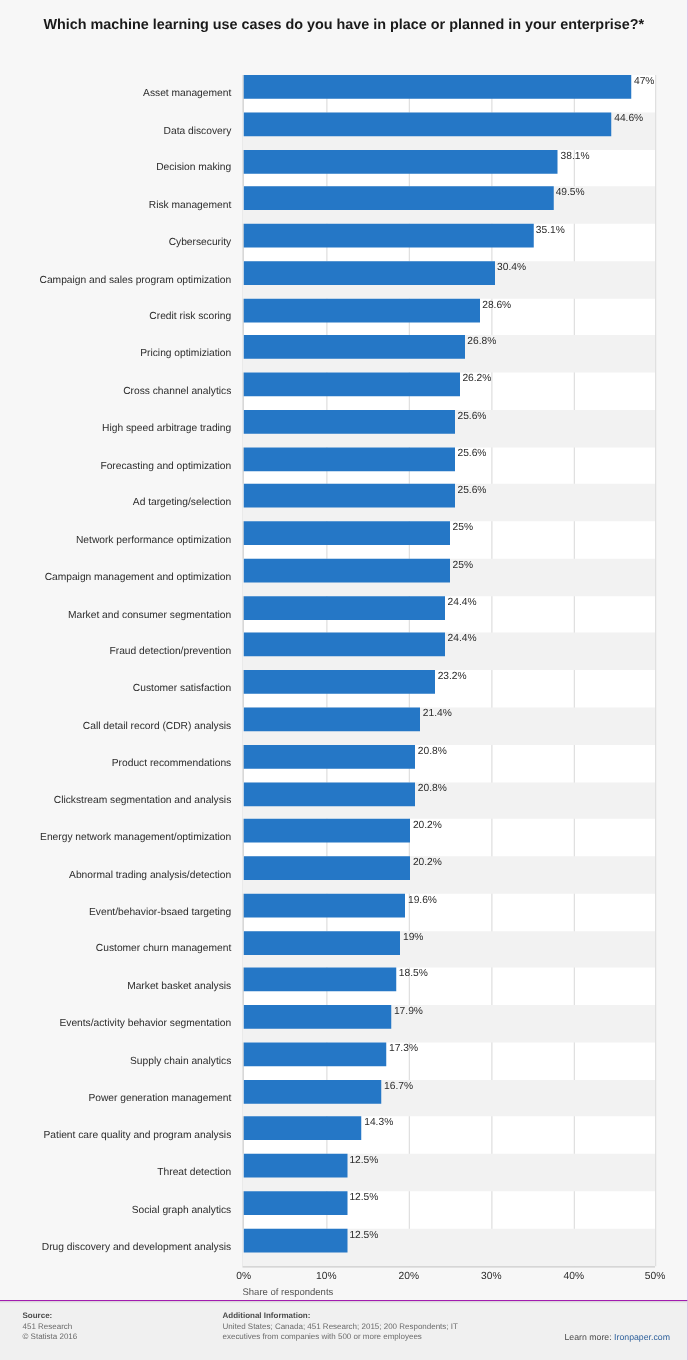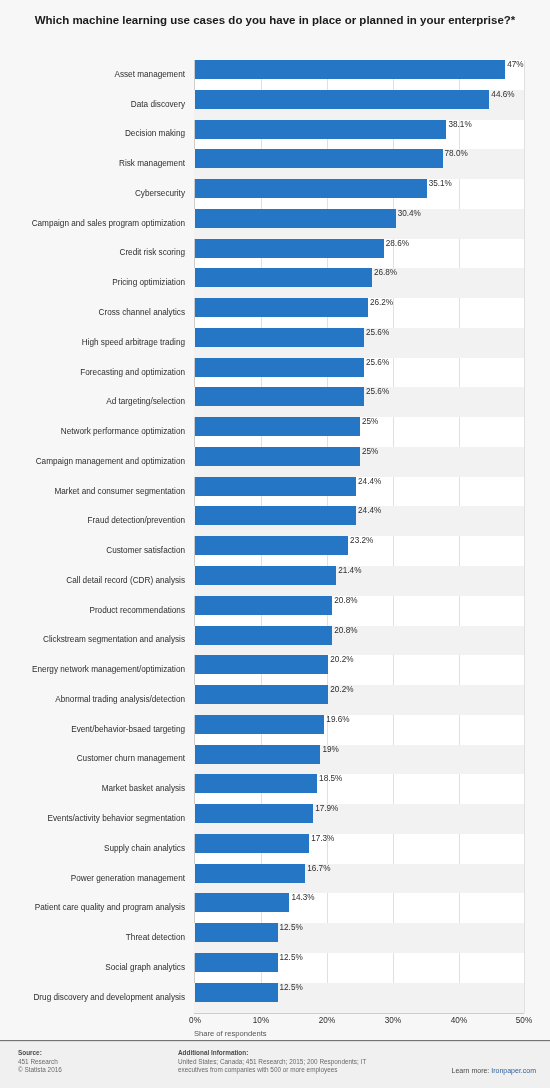--- a/index.html
+++ b/index.html
@@ -11,21 +11,21 @@
     height: 1088px;
     background: #ffffff;
     font-family: "Liberation Sans", sans-serif;
     color: #2d2d2d;
     overflow: hidden;
   }
   #page {
     position: relative;
     width: 550px;
     height: 1088px;
-    background: #737373;
+    background: #a21caf;
     box-sizing: border-box;
   }
   .chart-card {
     position: absolute;
     left: 0;
     top: 0;
     width: 550px;
     height: 1040px;
     background: #f7f7f7;
     box-sizing: border-box;
@@ -227,21 +227,21 @@
           <div class="bar-wrap">
             <div class="bar" style="width: 251.46px; background: rgb(37, 119, 198);"></div>
             <div class="bar-val">38.1%</div>
           </div>
         </div>
         <div class="row alt">
           <div class="rowbg"></div>
           <div class="cat-label">Risk management</div>
           <div class="bar-wrap">
             <div class="bar" style="width: 247.5px; background: rgb(37, 119, 198);"></div>
-            <div class="bar-val">78.0%</div>
+            <div class="bar-val">49.5%</div>
           </div>
         </div>
         <div class="row">
           <div class="rowbg"></div>
           <div class="cat-label">Cybersecurity</div>
           <div class="bar-wrap">
             <div class="bar" style="width: 231.66px; background: rgb(37, 119, 198);"></div>
             <div class="bar-val">35.1%</div>
           </div>
         </div>

